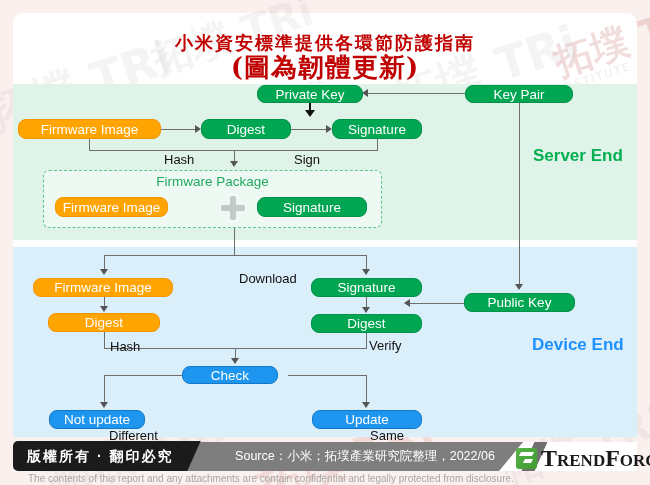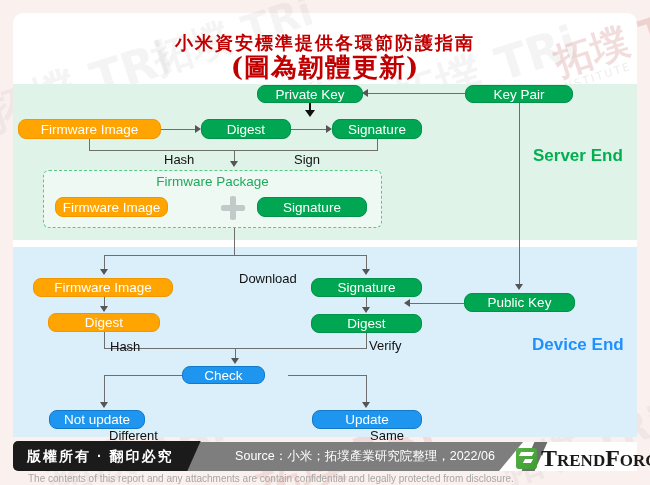--- a/index.html
+++ b/index.html
@@ -154,21 +154,21 @@
   <div class="ln" style="left:366px;top:297px;width:1px;height:11px;"></div>
   <div class="ah ah-down" style="left:362px;top:307px;"></div>
   <div class="ln" style="left:410px;top:303px;width:54px;height:1px;"></div>
   <div class="ah ah-left" style="left:404px;top:299px;"></div>
   <div class="ln" style="left:104px;top:332px;width:1px;height:17px;"></div>
   <div class="ln" style="left:366px;top:333px;width:1px;height:16px;"></div>
   <div class="ln" style="left:104px;top:348px;width:263px;height:1px;"></div>
   <div class="ln" style="left:235px;top:348px;width:1px;height:11px;"></div>
   <div class="ah ah-down" style="left:231px;top:358px;"></div>
 
-  <div class="box blue" style="left:182px;top:366px;width:83px;height:18px;">Check</div>
+  <div class="box blue" style="left:182px;top:366px;width:96px;height:18px;">Check</div>
   <div class="ln" style="left:104px;top:375px;width:78px;height:1px;"></div>
   <div class="ln" style="left:104px;top:375px;width:1px;height:28px;"></div>
   <div class="ah ah-down" style="left:100px;top:402px;"></div>
   <div class="ln" style="left:288px;top:375px;width:78px;height:1px;"></div>
   <div class="ln" style="left:366px;top:375px;width:1px;height:28px;"></div>
   <div class="ah ah-down" style="left:362px;top:402px;"></div>
   <div class="flbl" style="left:109px;top:388px;">Different</div>
   <div class="flbl" style="left:370px;top:388px;">Same</div>
   <div class="box blue" style="left:49px;top:410px;width:96px;height:19px;">Not update</div>
   <div class="box blue" style="left:312px;top:410px;width:110px;height:19px;">Update</div>

